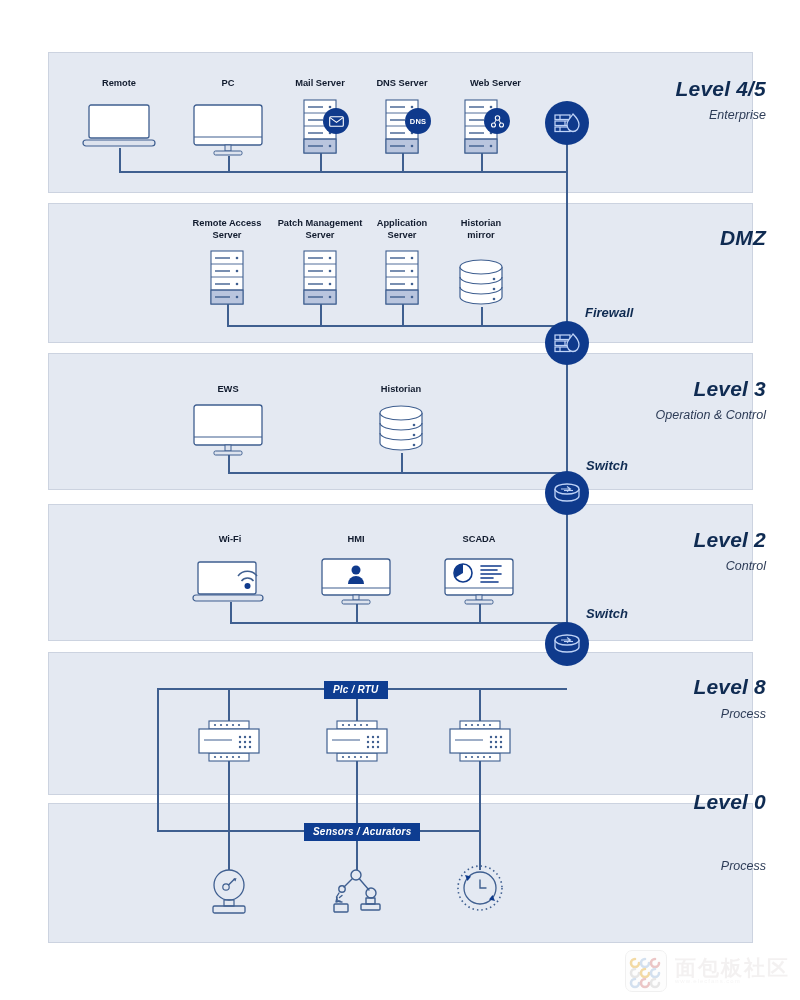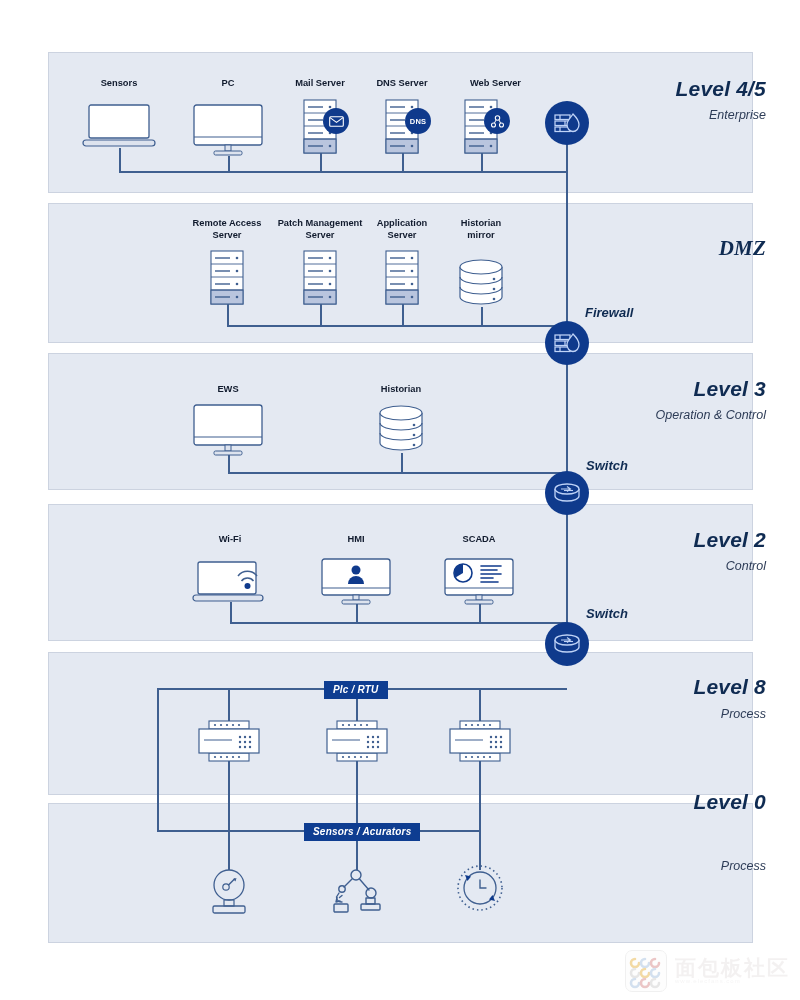--- a/index.html
+++ b/index.html
@@ -33,21 +33,21 @@
   <div class="panel" style="left:48px;top:52px;width:705px;height:141px;"></div>
   <div class="panel" style="left:48px;top:203px;width:705px;height:140px;"></div>
   <div class="panel" style="left:48px;top:353px;width:705px;height:137px;"></div>
   <div class="panel" style="left:48px;top:504px;width:705px;height:137px;"></div>
   <div class="panel" style="left:48px;top:652px;width:705px;height:143px;"></div>
   <div class="panel" style="left:48px;top:803px;width:705px;height:140px;"></div>
 
   <div class="lvl-title" style="top:77px;">Level 4/5</div>
   <div class="lvl-sub" style="top:108px;">Enterprise</div>
 
-  <div class="lvl-title" style="top:236px;font-family:Liberation Serif, serif;">DMZ</div>
+  <div class="lvl-title" style="top:226px;">DMZ</div>
 
   <div class="lvl-title" style="top:377px;">Level 3</div>
   <div class="lvl-sub" style="top:408px;">Operation &amp; Control</div>
 
   <div class="lvl-title" style="top:528px;">Level 2</div>
   <div class="lvl-sub" style="top:559px;">Control</div>
 
   <div class="lvl-title" style="top:675px;">Level 8</div>
   <div class="lvl-sub" style="top:707px;">Process</div>
 
@@ -56,21 +56,21 @@
 
   <div class="trunk" style="left:566px;top:123px;height:525px;"></div>
 
   <div class="wire h" style="left:119px;top:171px;width:448px;"></div>
   <div class="wire v" style="left:119px;top:148px;height:24px;"></div>
   <div class="wire v" style="left:228px;top:156px;height:16px;"></div>
   <div class="wire v" style="left:320px;top:152px;height:20px;"></div>
   <div class="wire v" style="left:402px;top:152px;height:20px;"></div>
   <div class="wire v" style="left:481px;top:152px;height:20px;"></div>
 
-  <div class="node-label" style="left:79px;top:78px;width:80px;">Sensors</div>
+  <div class="node-label" style="left:79px;top:78px;width:80px;">Remote</div>
   <div class="dev" style="left:81px;top:103px;">
     <svg width="76" height="48" viewBox="0 0 76 48">
       <rect x="8" y="2" width="60" height="33" rx="2" fill="#fff" stroke="#3f5f90" stroke-width="1.3"></rect>
       <rect x="2" y="37" width="72" height="6" rx="3" fill="#dde3ee" stroke="#3f5f90" stroke-width="1.2"></rect>
     </svg>
   </div>
 
   <div class="node-label" style="left:188px;top:78px;width:80px;">PC</div>
   <div class="dev" style="left:192px;top:103px;">
     <svg width="72" height="54" viewBox="0 0 72 54">

